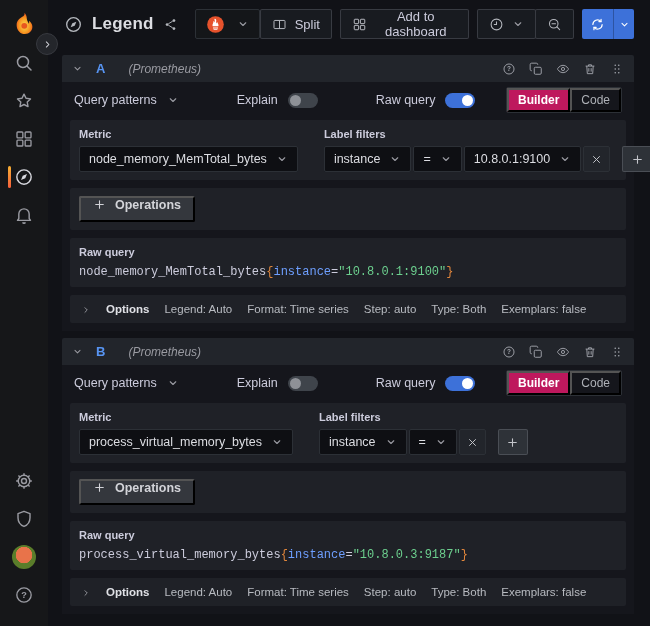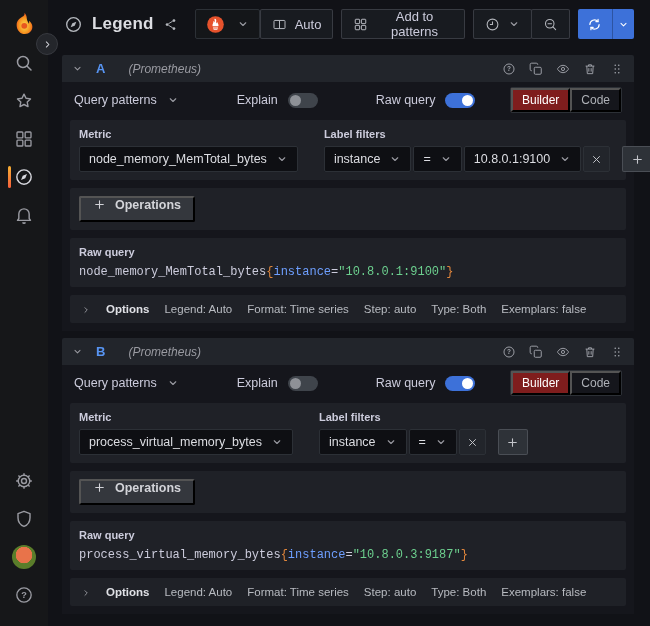--- a/index.html
+++ b/index.html
@@ -64,21 +64,21 @@
   .tool-label{font-size:12.5px;color:#ccccdc;cursor:pointer;}
   .gap-l{margin-left:14px;padding-left:34px;}
   .toggle{width:30px;height:15px;border-radius:8px;background:#3f444b;position:relative;
           cursor:pointer;flex:0 0 auto;}
   .toggle .knob{position:absolute;top:2px;left:2px;width:11px;height:11px;border-radius:50%;
           background:#8e9197;}
   .toggle.on{background:#3d71d9;}
   .toggle.on .knob{left:auto;right:2px;background:#fff;}
   .seg-group{margin-left:auto;display:flex;border:1px solid #2c3036;border-radius:2px;overflow:hidden;}
   .seg{padding:3px 9px;font-size:12px;color:#aeb1b7;cursor:pointer;background:transparent;}
-  .seg.active{background:#7f1d1d;color:#fff;font-weight:400;}
+  .seg.active{background:#be185d;color:#fff;font-weight:700;}
 
   .q-section{background:#1f2127;border-radius:2px;padding:8px 9px;}
   .metric-row{display:flex;gap:26px;align-items:flex-start;}
   .field-label{font-size:11px;font-weight:700;color:#ccccdc;margin-bottom:6px;}
   .ctrl-row{display:flex;align-items:center;gap:2px;}
   .select{height:26px;background:#0e0f13;border:1px solid #2c3036;border-radius:2px;display:flex;
           align-items:center;gap:9px;padding:0 9px;font-size:12.5px;color:#dcdde2;cursor:pointer;white-space:nowrap;}
   .sq-btn{height:26px;width:27px;display:flex;align-items:center;justify-content:center;
           background:#22252b;border:1px solid #2c3036;border-radius:2px;color:#c3c5cb;
           font-size:13px;cursor:pointer;}
@@ -319,29 +319,29 @@
             </span>
         </div>
       </div>
       <div class="tb-right">
         <button class="btn-outline">
           <span class="bicon">
               <svg class="ic">
                 <use href="#i-split"></use>
               </svg>
             </span>
-          <span>Auto</span>
+          <span>Split</span>
         </button>
         <button class="btn-outline">
           <span class="bicon">
               <svg class="ic">
                 <use href="#i-apps"></use>
               </svg>
             </span>
-          <span>Add to patterns</span>
+          <span>Add to dashboard</span>
         </button>
         <div class="btn-group">
           <button class="btn-outline">
             <span class="bicon">
                 <svg class="ic">
                   <use href="#i-clock"></use>
                 </svg>
               </span>
             <span class="caret">
                 <svg class="ic">

